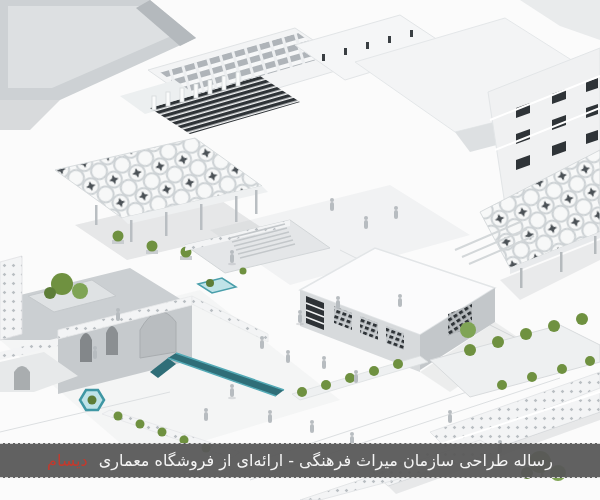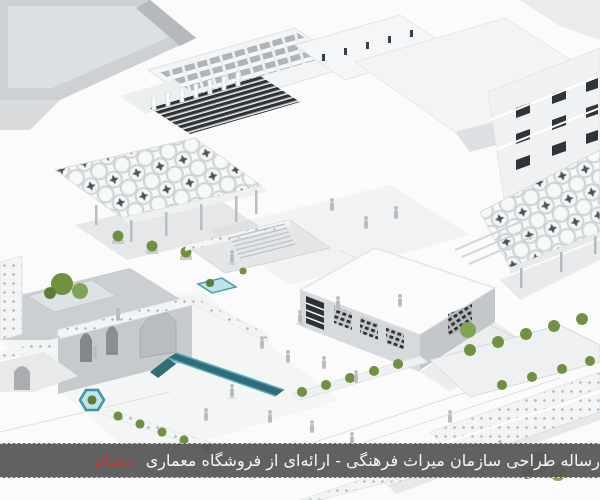--- a/index.html
+++ b/index.html
@@ -6,21 +6,21 @@
   .screenshot{
     position:relative;width:600px;height:500px;overflow:hidden;
     background:#fbfbfb;font-family:"DejaVu Sans",sans-serif;
   }
   .scene-svg{position:absolute;left:0;top:0;display:block;}
   .caption-bar{
     position:absolute;left:0;right:0;top:443px;height:35px;
     background:rgba(88,88,88,0.95);
     border-top:1px dashed rgba(255,255,255,0.75);
     border-bottom:1px dashed rgba(255,255,255,0.75);
-    display:flex;align-items:center;justify-content:flex-start;
+    display:flex;align-items:center;justify-content:center;
     direction:rtl;box-sizing:border-box;
   }
   .caption-text{color:#f4f4f4;font-size:16px;white-space:nowrap;letter-spacing:0;}
   .caption-text .brand{margin-right:6px;}
 </style>
 </head>
 <body>
 
 <div class="screenshot">
 

